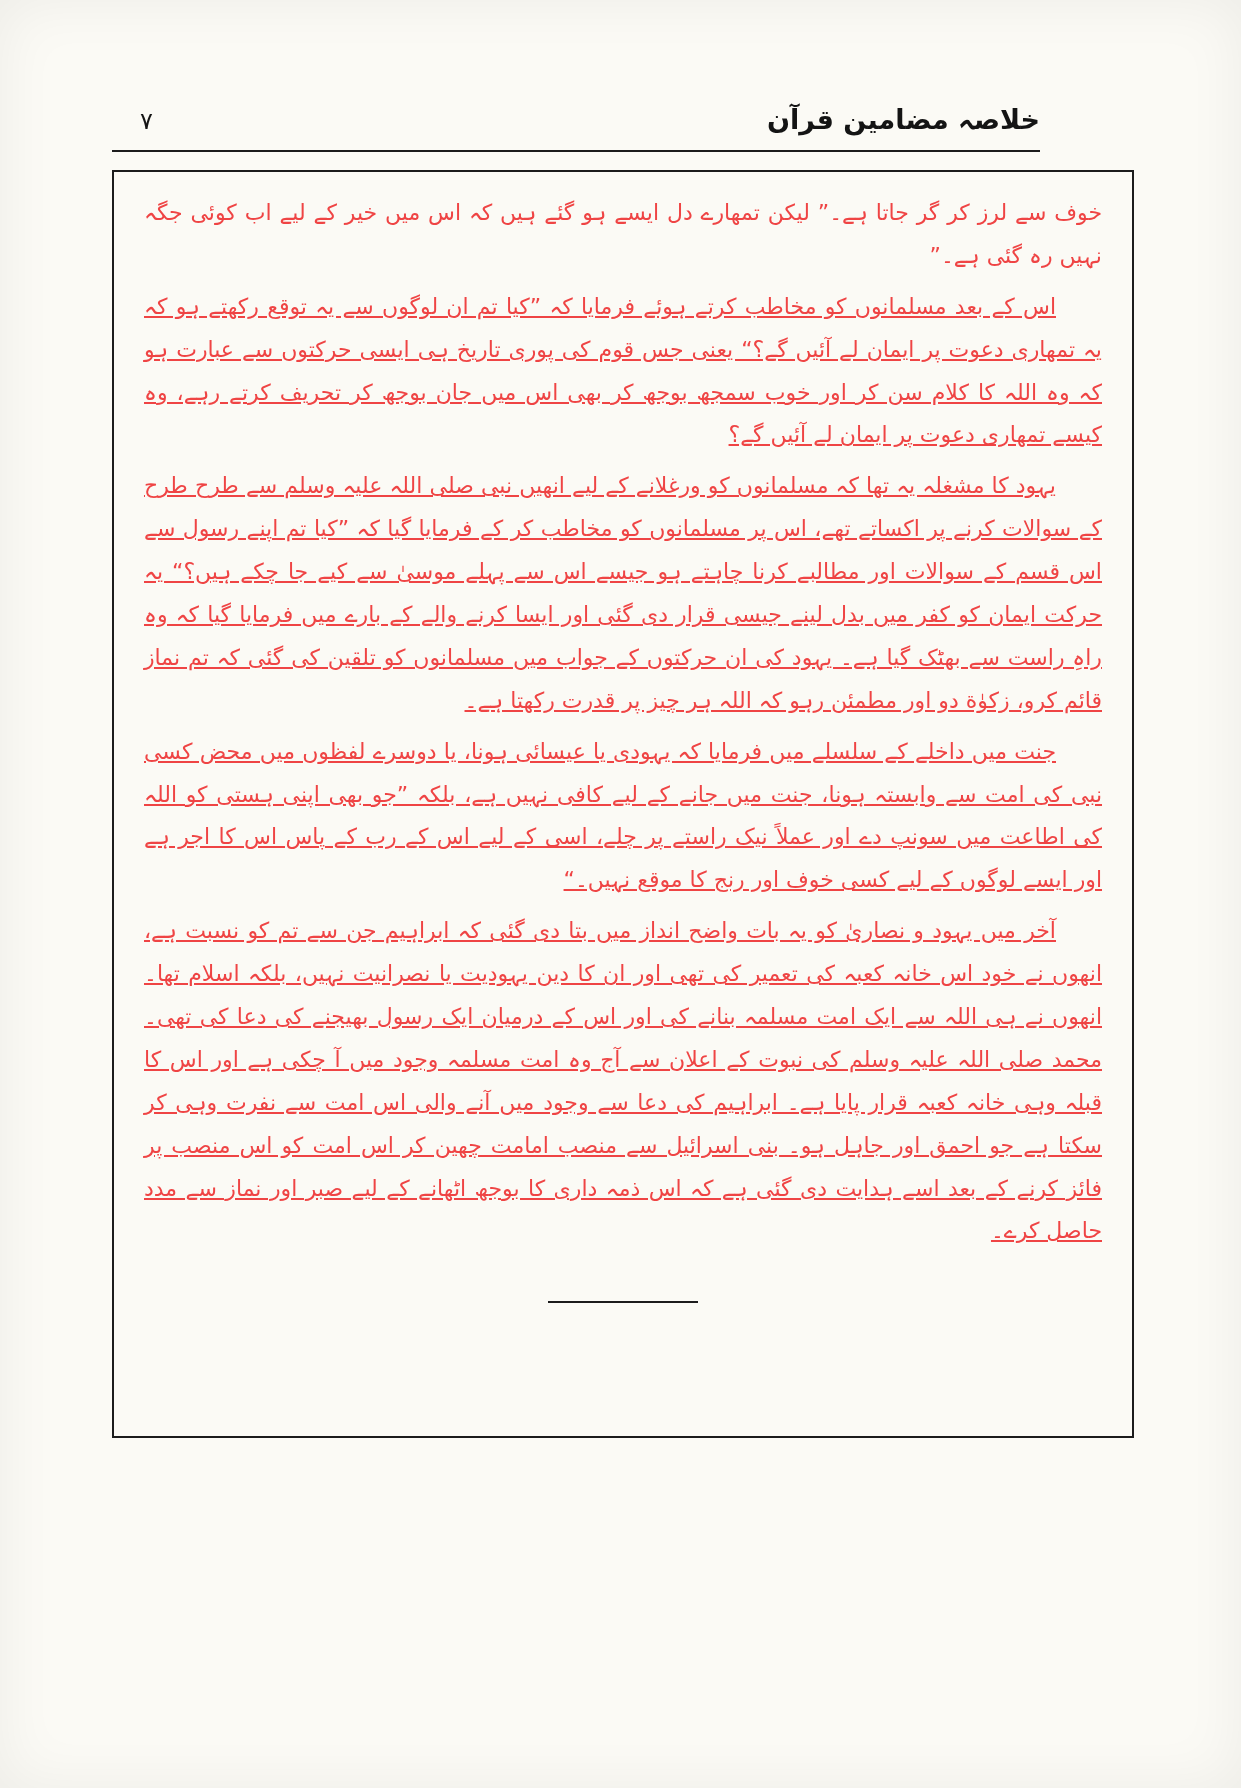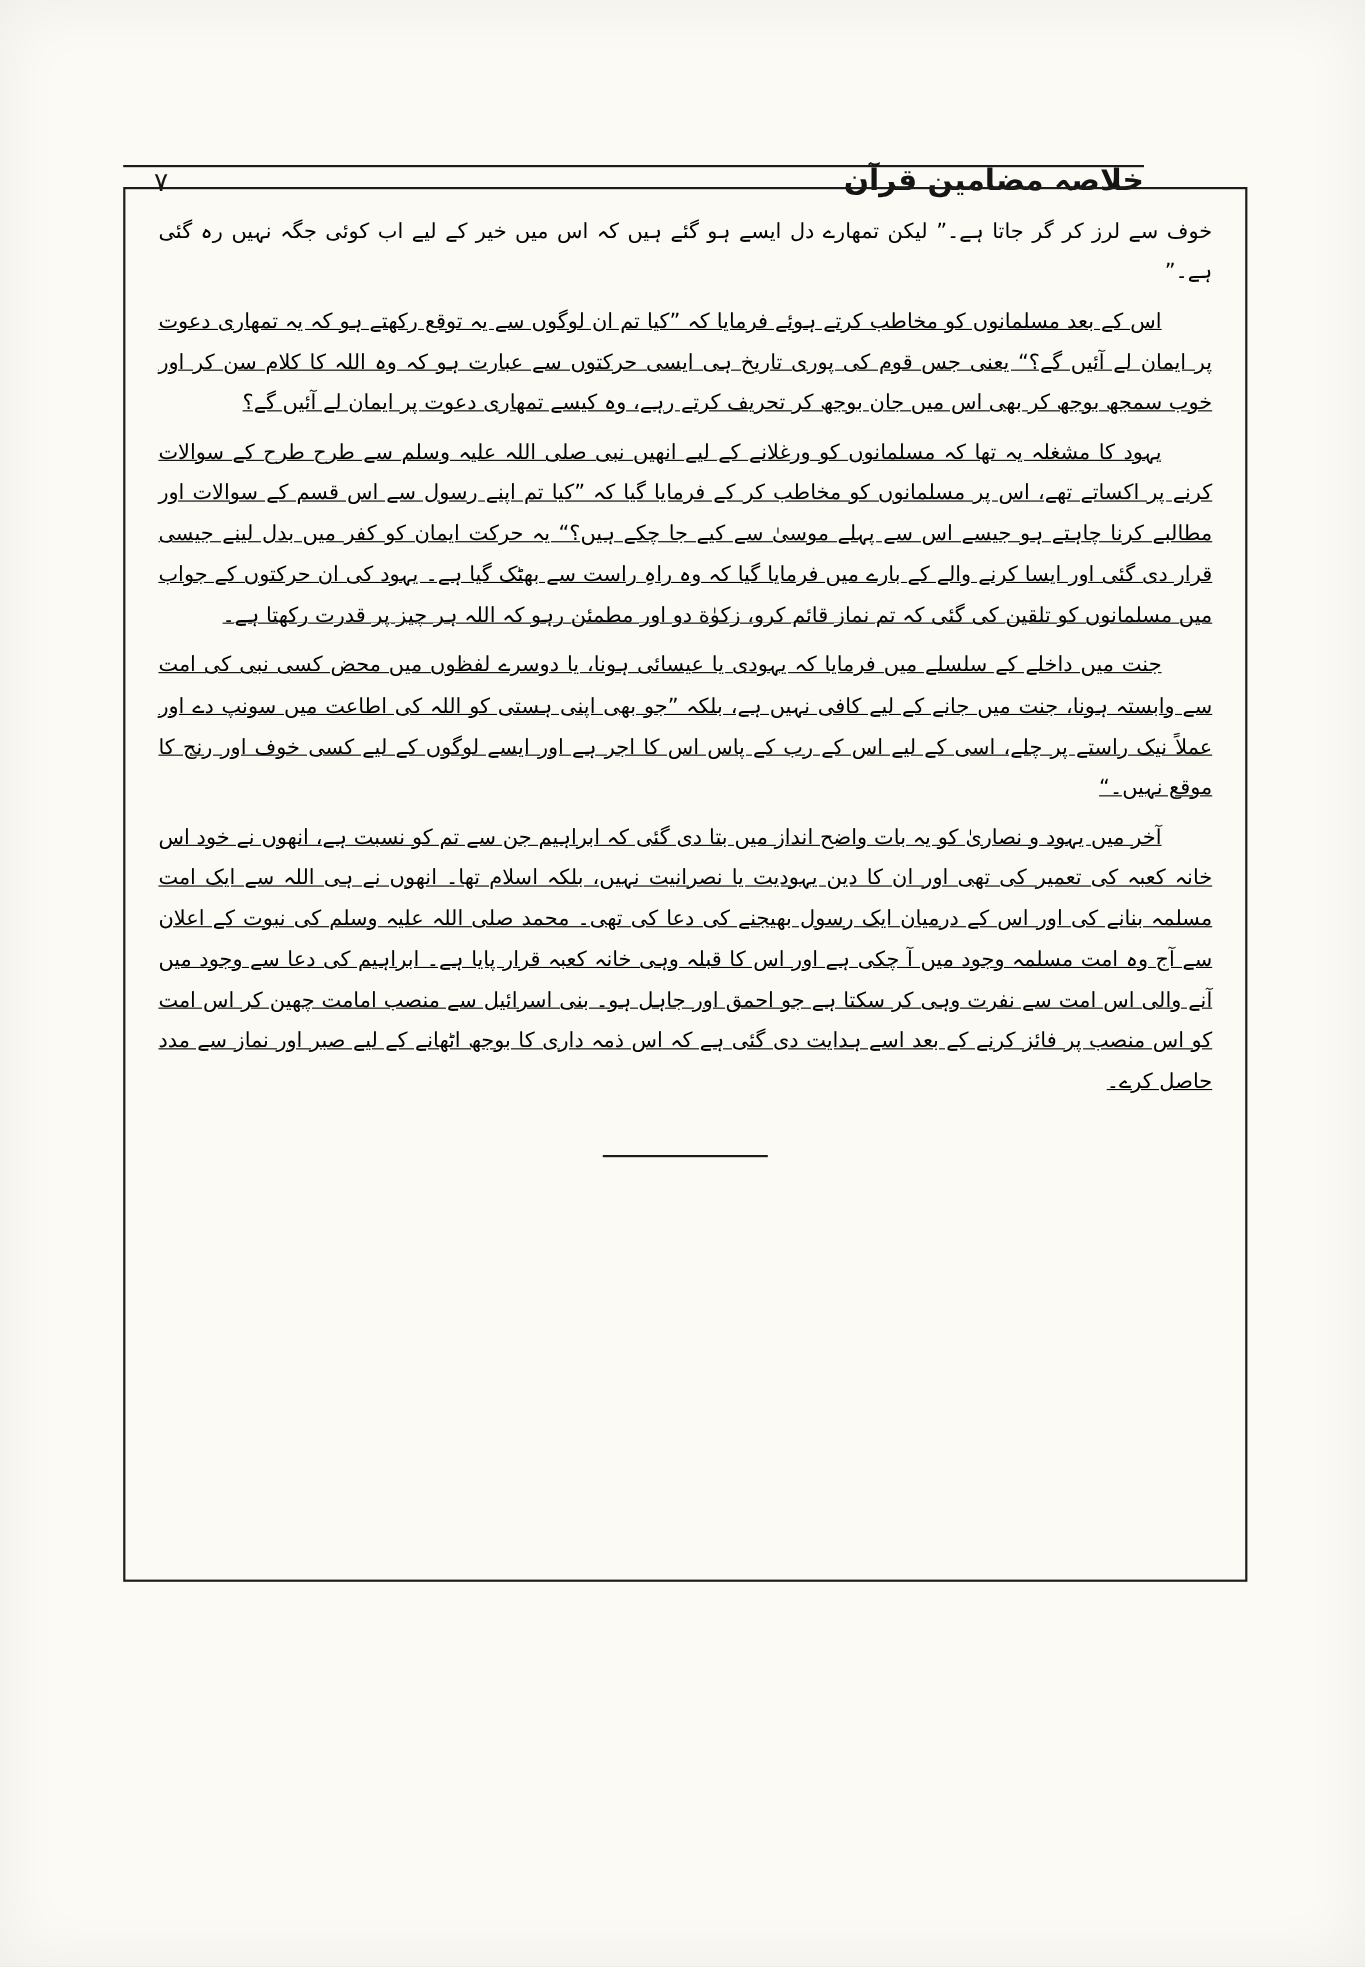--- a/index.html
+++ b/index.html
@@ -30,21 +30,20 @@
     color: #141414;
   }
   .page-number {
     font-size: 24px;
     padding-left: 28px;
   }
   .header-title {
     font-size: 27px;
     font-weight: bold;
     direction: rtl;
-    margin-top: 44px;
   }
   .header-rule {
     position: absolute;
     top: 150px;
     left: 112px;
     width: 928px;
     height: 0;
     border-top: 2px solid #1c1c1c;
   }
   
@@ -56,23 +55,23 @@
     height: 1268px;
     box-sizing: border-box;
     border: 2px solid #1c1c1c;
     padding: 20px 30px 0 30px;
     direction: rtl;
     overflow: hidden;
     background: transparent;
   }
   .text-box p {
     margin: 0 0 8px 0;
-    font-size: 19px;
+    font-size: 22px;
     line-height: 1.95;
-    color: #000000;
+    color: #ef4444;
     text-align: justify;
   }
   .text-box p.indent {
     text-indent: 46px;
     text-decoration: underline;
   }
   
   .section-divider {
     width: 150px;
     height: 0;

